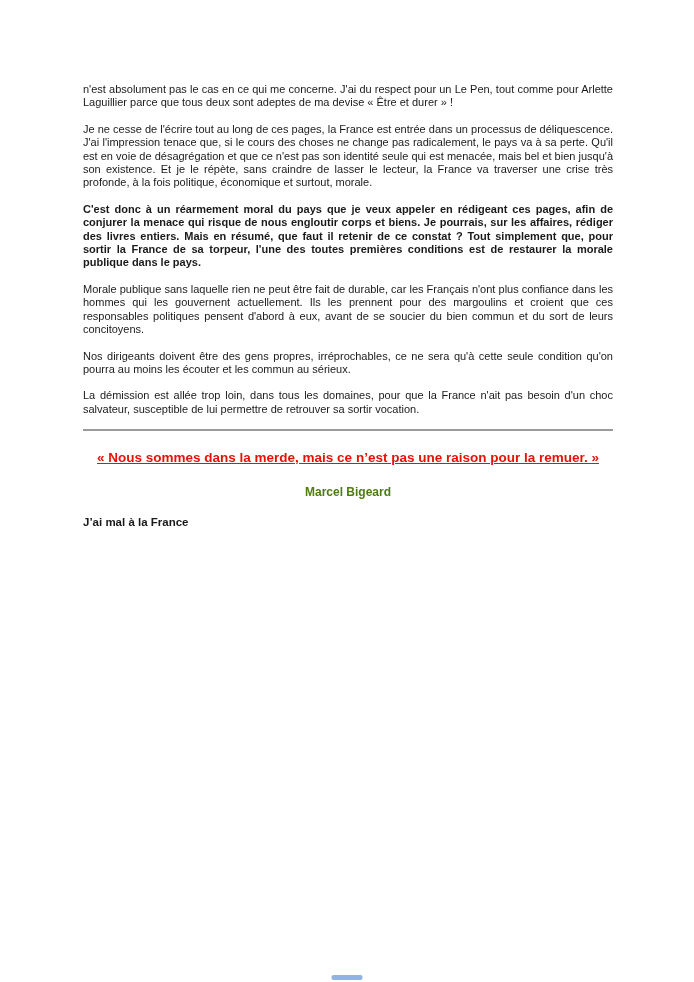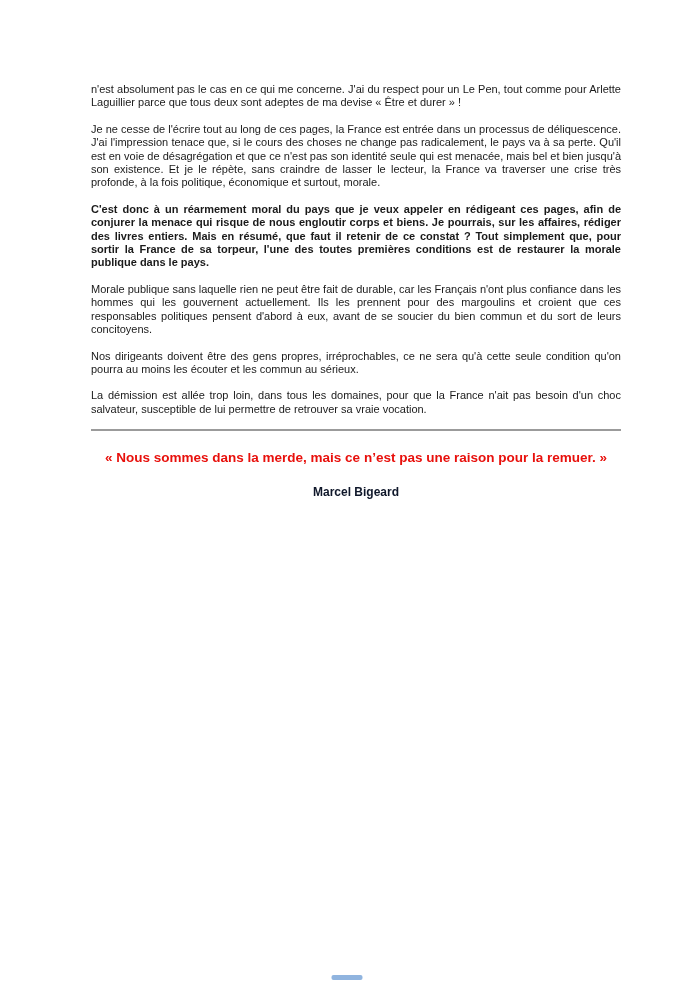--- a/index.html
+++ b/index.html
@@ -7,21 +7,21 @@
     position: relative;
     width: 694px;
     height: 982px;
     background: #ffffff;
     font-family: "Liberation Sans", sans-serif;
     color: #1a1a1a;
     overflow: hidden;
   }
   .content {
     position: absolute;
-    left: 91px;
+    left: 83px;
     top: 83px;
     width: 530px;
   }
   .para {
     font-size: 11px;
     line-height: 13.4px;
     margin: 0 0 13px 0;
     text-align: justify;
     color: #1a1a1a;
   }
@@ -31,20 +31,21 @@
     border-top: 2px solid #9b9b9b;
     margin: 7px 0 0 0;
     height: 0;
   }
   .quote {
     margin: 19px 0 0 0;
     font-size: 13.5px;
     line-height: 16px;
     font-weight: bold;
     text-align: center;
+    text-decoration: underline;
   }
   .author {
     margin: 19px 0 0 0;
     font-size: 12px;
     line-height: 14px;
     font-weight: bold;
     text-align: center;
   }
   .closing {
     margin: 17px 0 0 0;
@@ -69,20 +70,21 @@
 <body>
 
 <div class="page">
   <div class="content">
     <div id="paragraphs">
         <p class="para">n'est absolument pas le cas en ce qui me concerne. J'ai du respect pour un Le Pen, tout comme pour Arlette Laguillier parce que tous deux sont adeptes de ma devise « Être et durer » !</p>
         <p class="para">Je ne cesse de l'écrire tout au long de ces pages, la France est entrée dans un processus de déliquescence. J'ai l'impression tenace que, si le cours des choses ne change pas radicalement, le pays va à sa perte. Qu'il est en voie de désagrégation et que ce n'est pas son identité seule qui est menacée, mais bel et bien jusqu'à son existence. Et je le répète, sans craindre de lasser le lecteur, la France va traverser une crise très profonde, à la fois politique, économique et surtout, morale.</p>
         <p class="para bold">C'est donc à un réarmement moral du pays que je veux appeler en rédigeant ces pages, afin de conjurer la menace qui risque de nous engloutir corps et biens. Je pourrais, sur les affaires, rédiger des livres entiers. Mais en résumé, que faut il retenir de ce constat ? Tout simplement que, pour sortir la France de sa torpeur, l'une des toutes premières conditions est de restaurer la morale publique dans le pays.</p>
         <p class="para">Morale publique sans laquelle rien ne peut être fait de durable, car les Français n'ont plus confiance dans les hommes qui les gouvernent actuellement. Ils les prennent pour des margoulins et croient que ces responsables politiques pensent d'abord à eux, avant de se soucier du bien commun et du sort de leurs concitoyens.</p>
         <p class="para">Nos dirigeants doivent être des gens propres, irréprochables, ce ne sera qu'à cette seule condition qu'on pourra au moins les écouter et les commun au sérieux.</p>
-        <p class="para">La démission est allée trop loin, dans tous les domaines, pour que la France n'ait pas besoin d'un choc salvateur, susceptible de lui permettre de retrouver sa vraie vocation.</p>
+        <p class="para">La démission est allée trop loin, dans tous les domaines, pour que la France n'ait pas besoin d'un choc salvateur, susceptible de lui permettre de retrouver sa sortir vocation.</p>
       </div>
     <hr class="divider" style="border-top-color: rgb(155, 155, 155);">
     <p class="quote" style="color: rgb(232, 16, 12);">« Nous sommes dans la merde, mais ce n’est pas une raison pour la remuer. »</p>
-    <p class="author" style="color: #0f172a;">Marcel Bigeard</p>
+    <p class="author" style="color: #4d7c0f;">Marcel Bigeard</p>
+    <p class="closing">J’ai mal à la France</p>
   </div>
   <div class="progress-dash" style="background: rgb(125, 167, 217);"></div>
 </div>
 
 </body></html>

